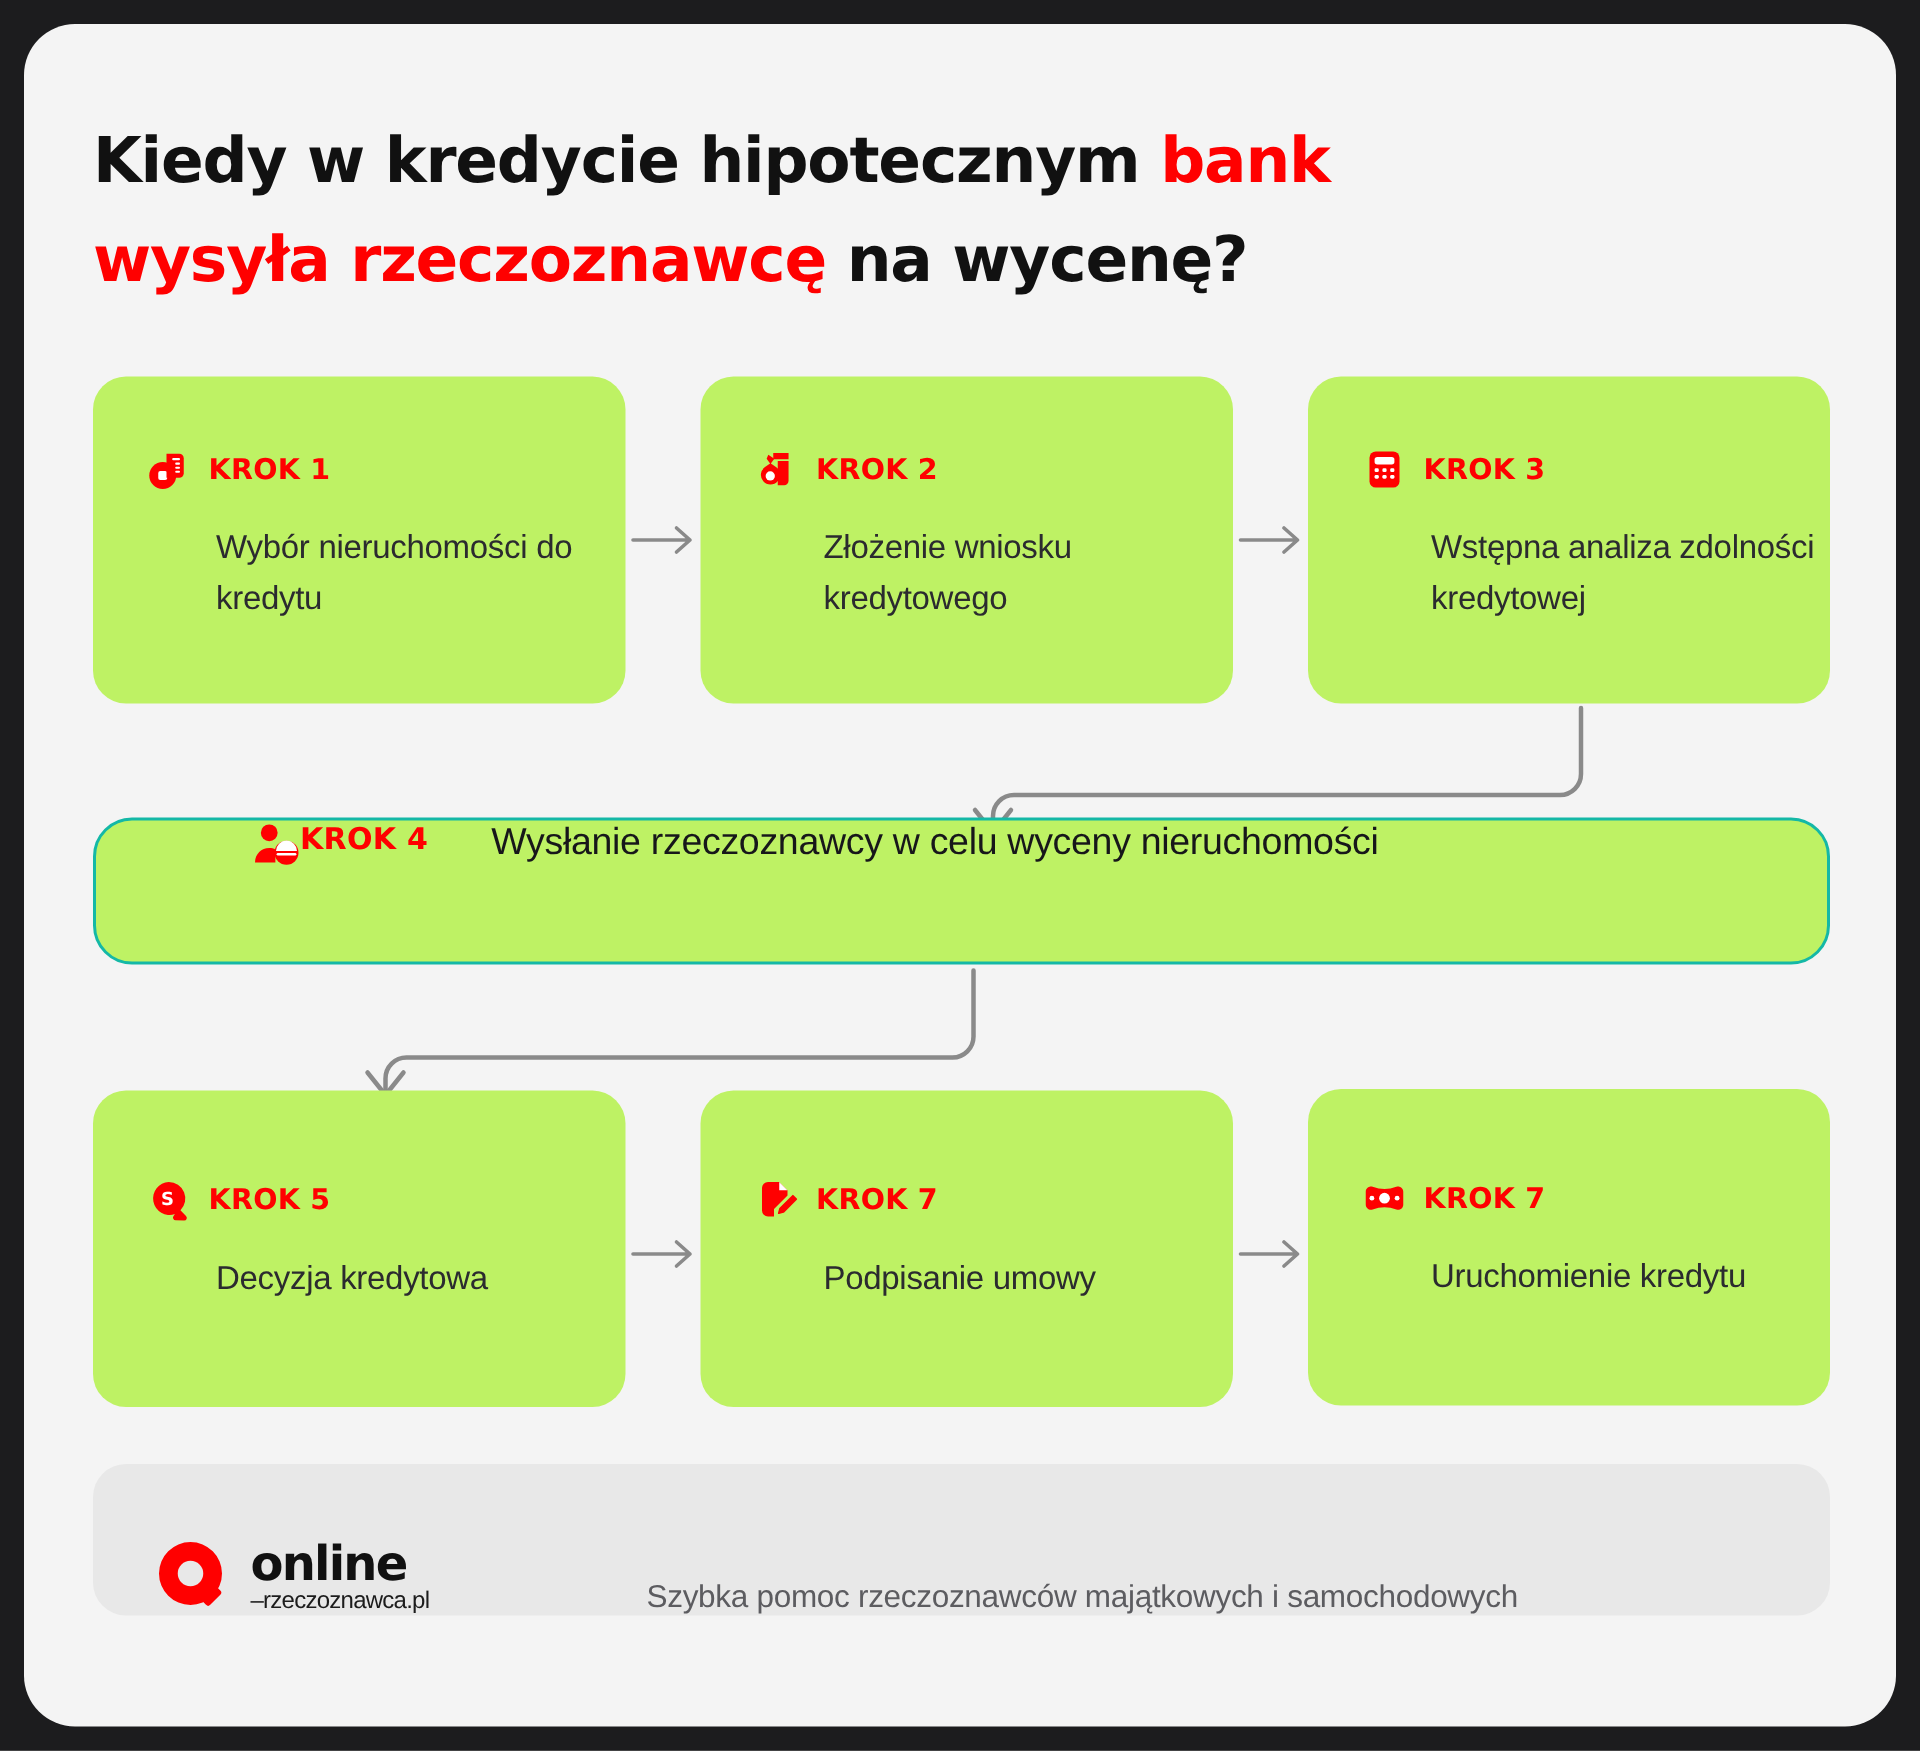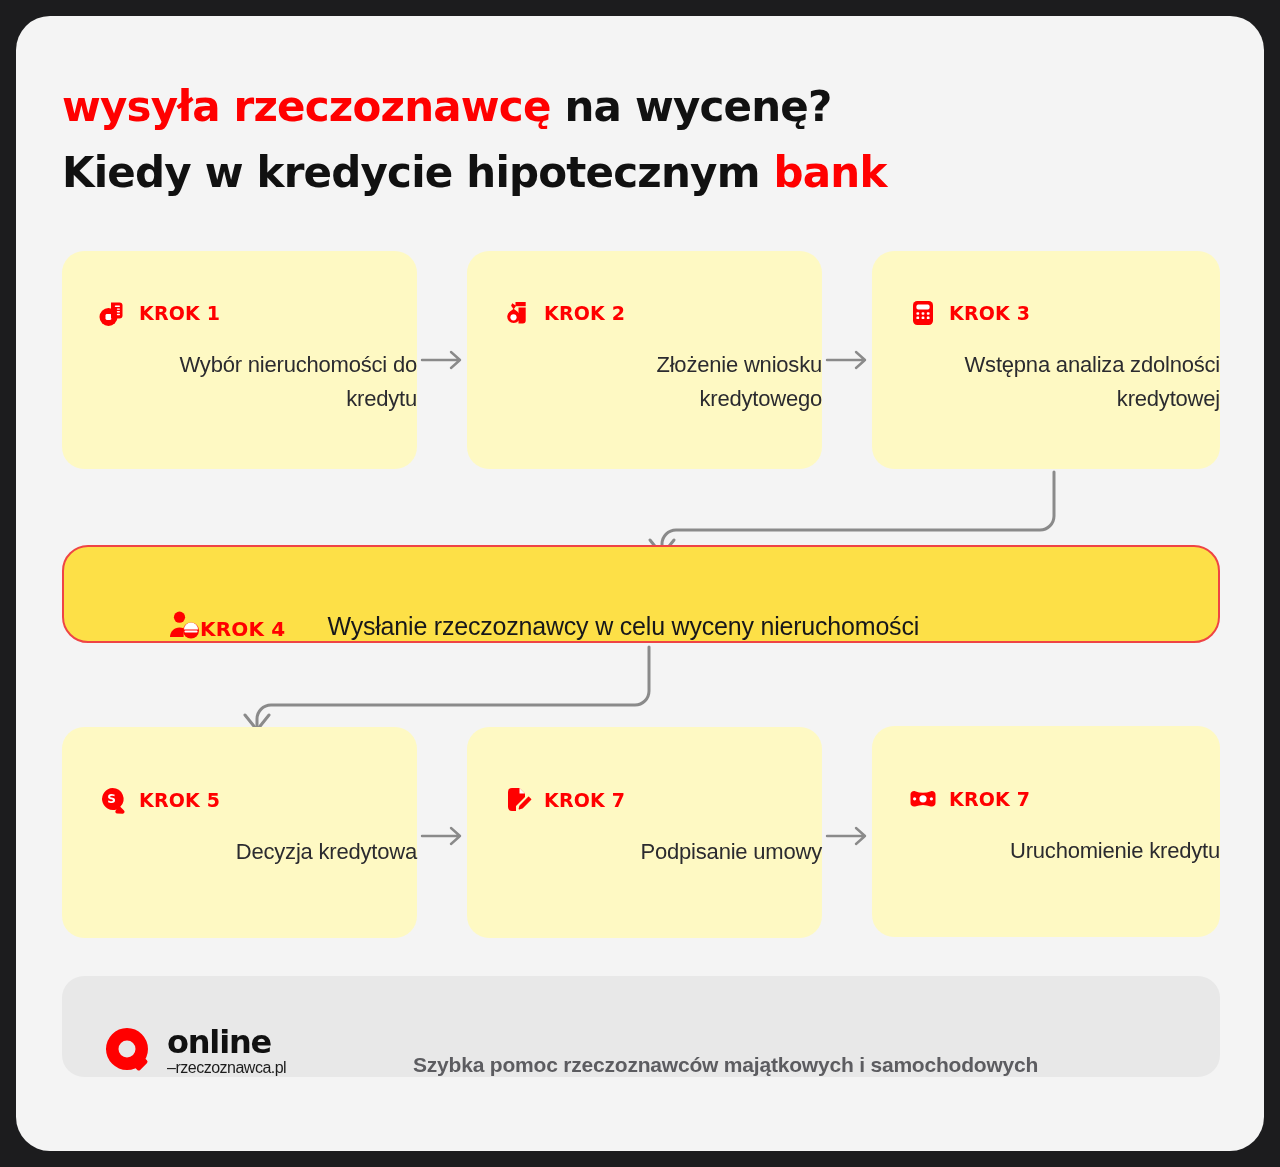--- a/index.html
+++ b/index.html
@@ -43,23 +43,22 @@
     line-height: 66px;
     letter-spacing: -0.8px;
     color: #111111;
     white-space: nowrap;
   }
   .title-line .accent { color: #ff0000; }
 
   
   .card {
     position: absolute;
-    background: #fef9c3;
+    background: #bef264;
     border-radius: 22px;
-    text-align: right;
   }
   .card-head {
     display: flex;
     align-items: center;
     gap: 11px;
   }
   .step-icon {
     width: 30px;
     height: 30px;
     flex: 0 0 30px;
@@ -96,25 +95,25 @@
   #card-6 { left: 451px; top: 711px; width: 355px; height: 211px; padding: 58px 0 0 36px; }
   #card-7 { left: 856px; top: 710px; width: 348px; height: 211px; padding: 58px 0 0 36px; }
 
   
   #card-4 {
     position: absolute;
     left: 46px;
     top: 529px;
     width: 1158px;
     height: 98px;
-    background: #fde047;
-    border: 2px solid #ef4444;
+    background: #bef264;
+    border: 2px solid #14b8a6;
     border-radius: 26px;
     display: flex;
-    align-items: flex-end;
+    align-items: flex-start;
     padding-left: 104px;
   }
   #card-4 .step-icon { width: 32px; height: 32px; flex: 0 0 32px; }
   #card-4 .step-label { font-size: 20px; }
   #card-4 .highlight-text {
     margin-left: 42px;
     font-size: 25px;
     color: #17171a;
     letter-spacing: -0.2px;
     white-space: nowrap;
@@ -166,37 +165,36 @@
     color: #111111;
     letter-spacing: -1.2px;
   }
   .logo-sub {
     font-size: 16px;
     color: #1c1c1c;
     letter-spacing: -0.5px;
     margin-top: 2px;
   }
   .footer-tagline {
-    margin-left: 30px;
+    margin-left: 48px;
     font-size: 21px;
     color: #5c5c60;
     letter-spacing: -0.2px;
     white-space: nowrap;
-    font-weight: bold;
   }
 </style>
 </head>
 <body>
 
 <div id="infographic">
   <div class="panel">
 
     <div class="title-block">
+      <div class="title-line"><span>Kiedy w kredycie hipotecznym </span><span class="accent">bank</span></div>
       <div class="title-line"><span class="accent">wysyła rzeczoznawcę</span><span> na wycenę?</span></div>
-      <div class="title-line"><span>Kiedy w kredycie hipotecznym </span><span class="accent">bank</span></div>
     </div>
 
     <div class="card" id="card-1">
       <div class="card-head">
         <span class="step-icon">
           <svg width="30" height="30" viewBox="0 0 30 30">
             <circle cx="10.5" cy="19" r="9" fill="#ff0000"></circle>
             <rect x="7.5" y="16" width="6" height="6" rx="1.4" fill="#ffffff"></rect>
             <path d="M13 4.5h8.5a3 3 0 0 1 3 3v10a3 3 0 0 1-3 3H13z" fill="#ff0000"></path>
             <rect x="16.8" y="7.4" width="5.2" height="1.5" rx="0.7" fill="#ffffff"></rect>

